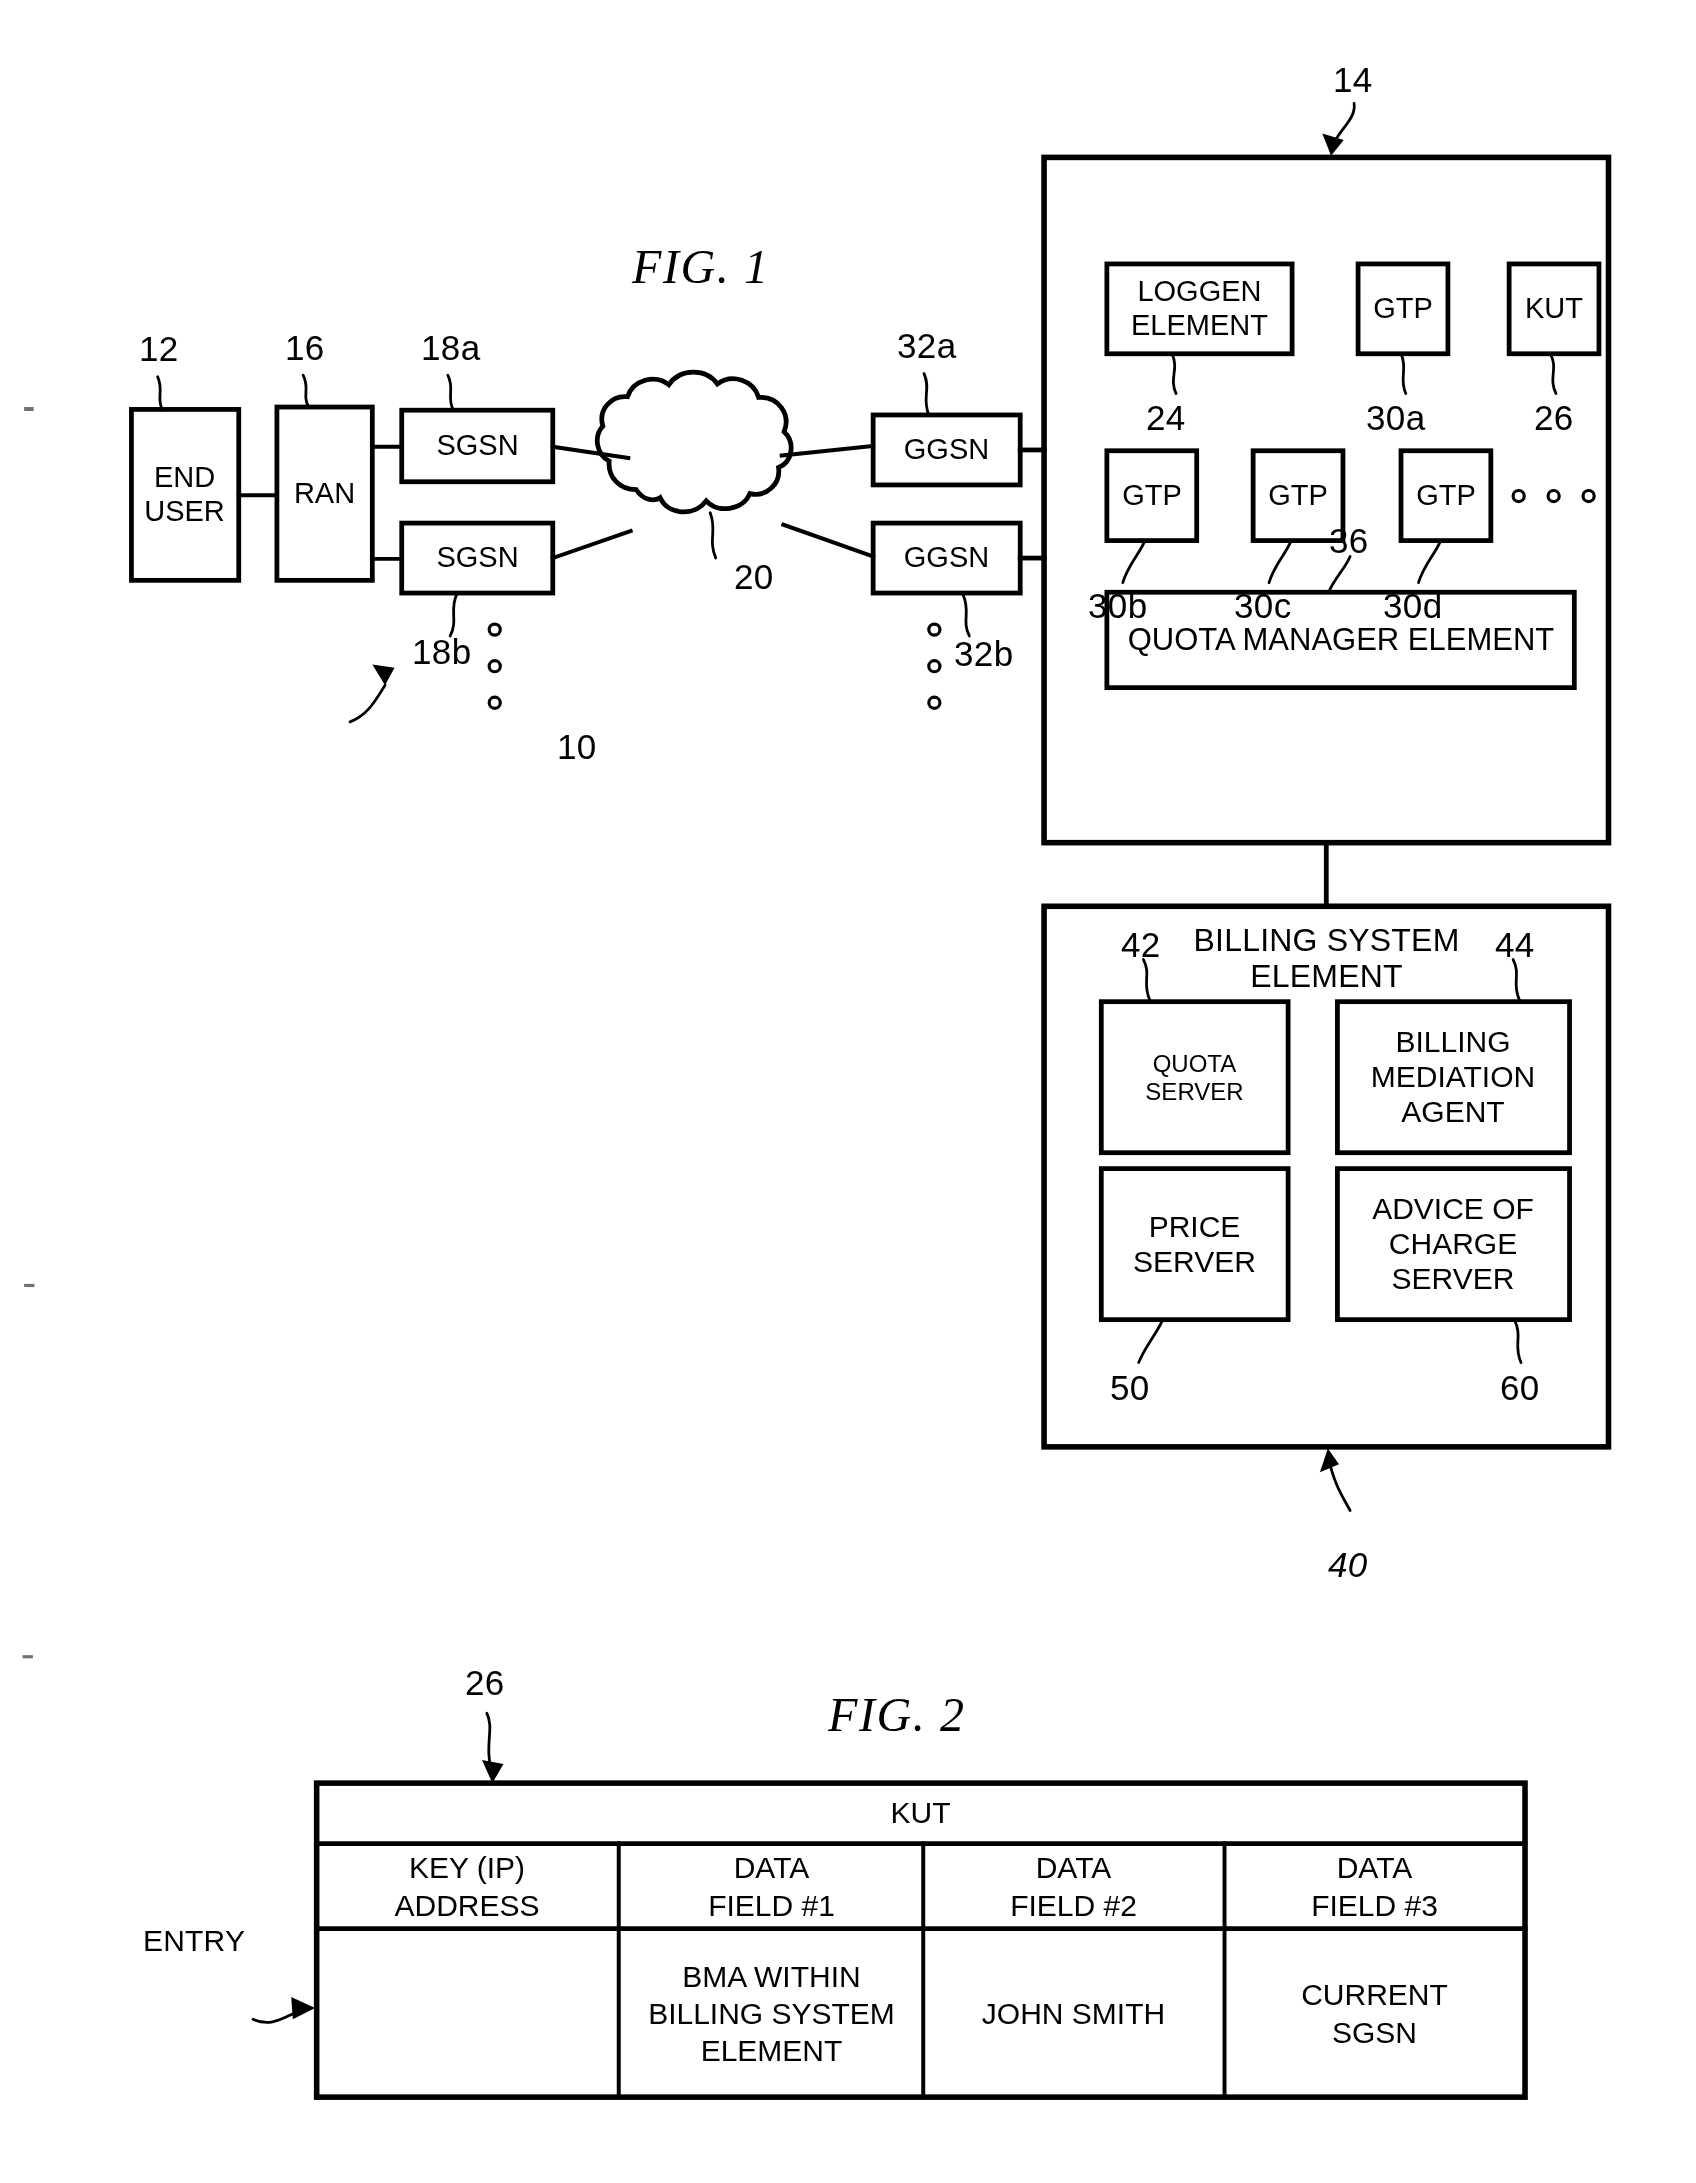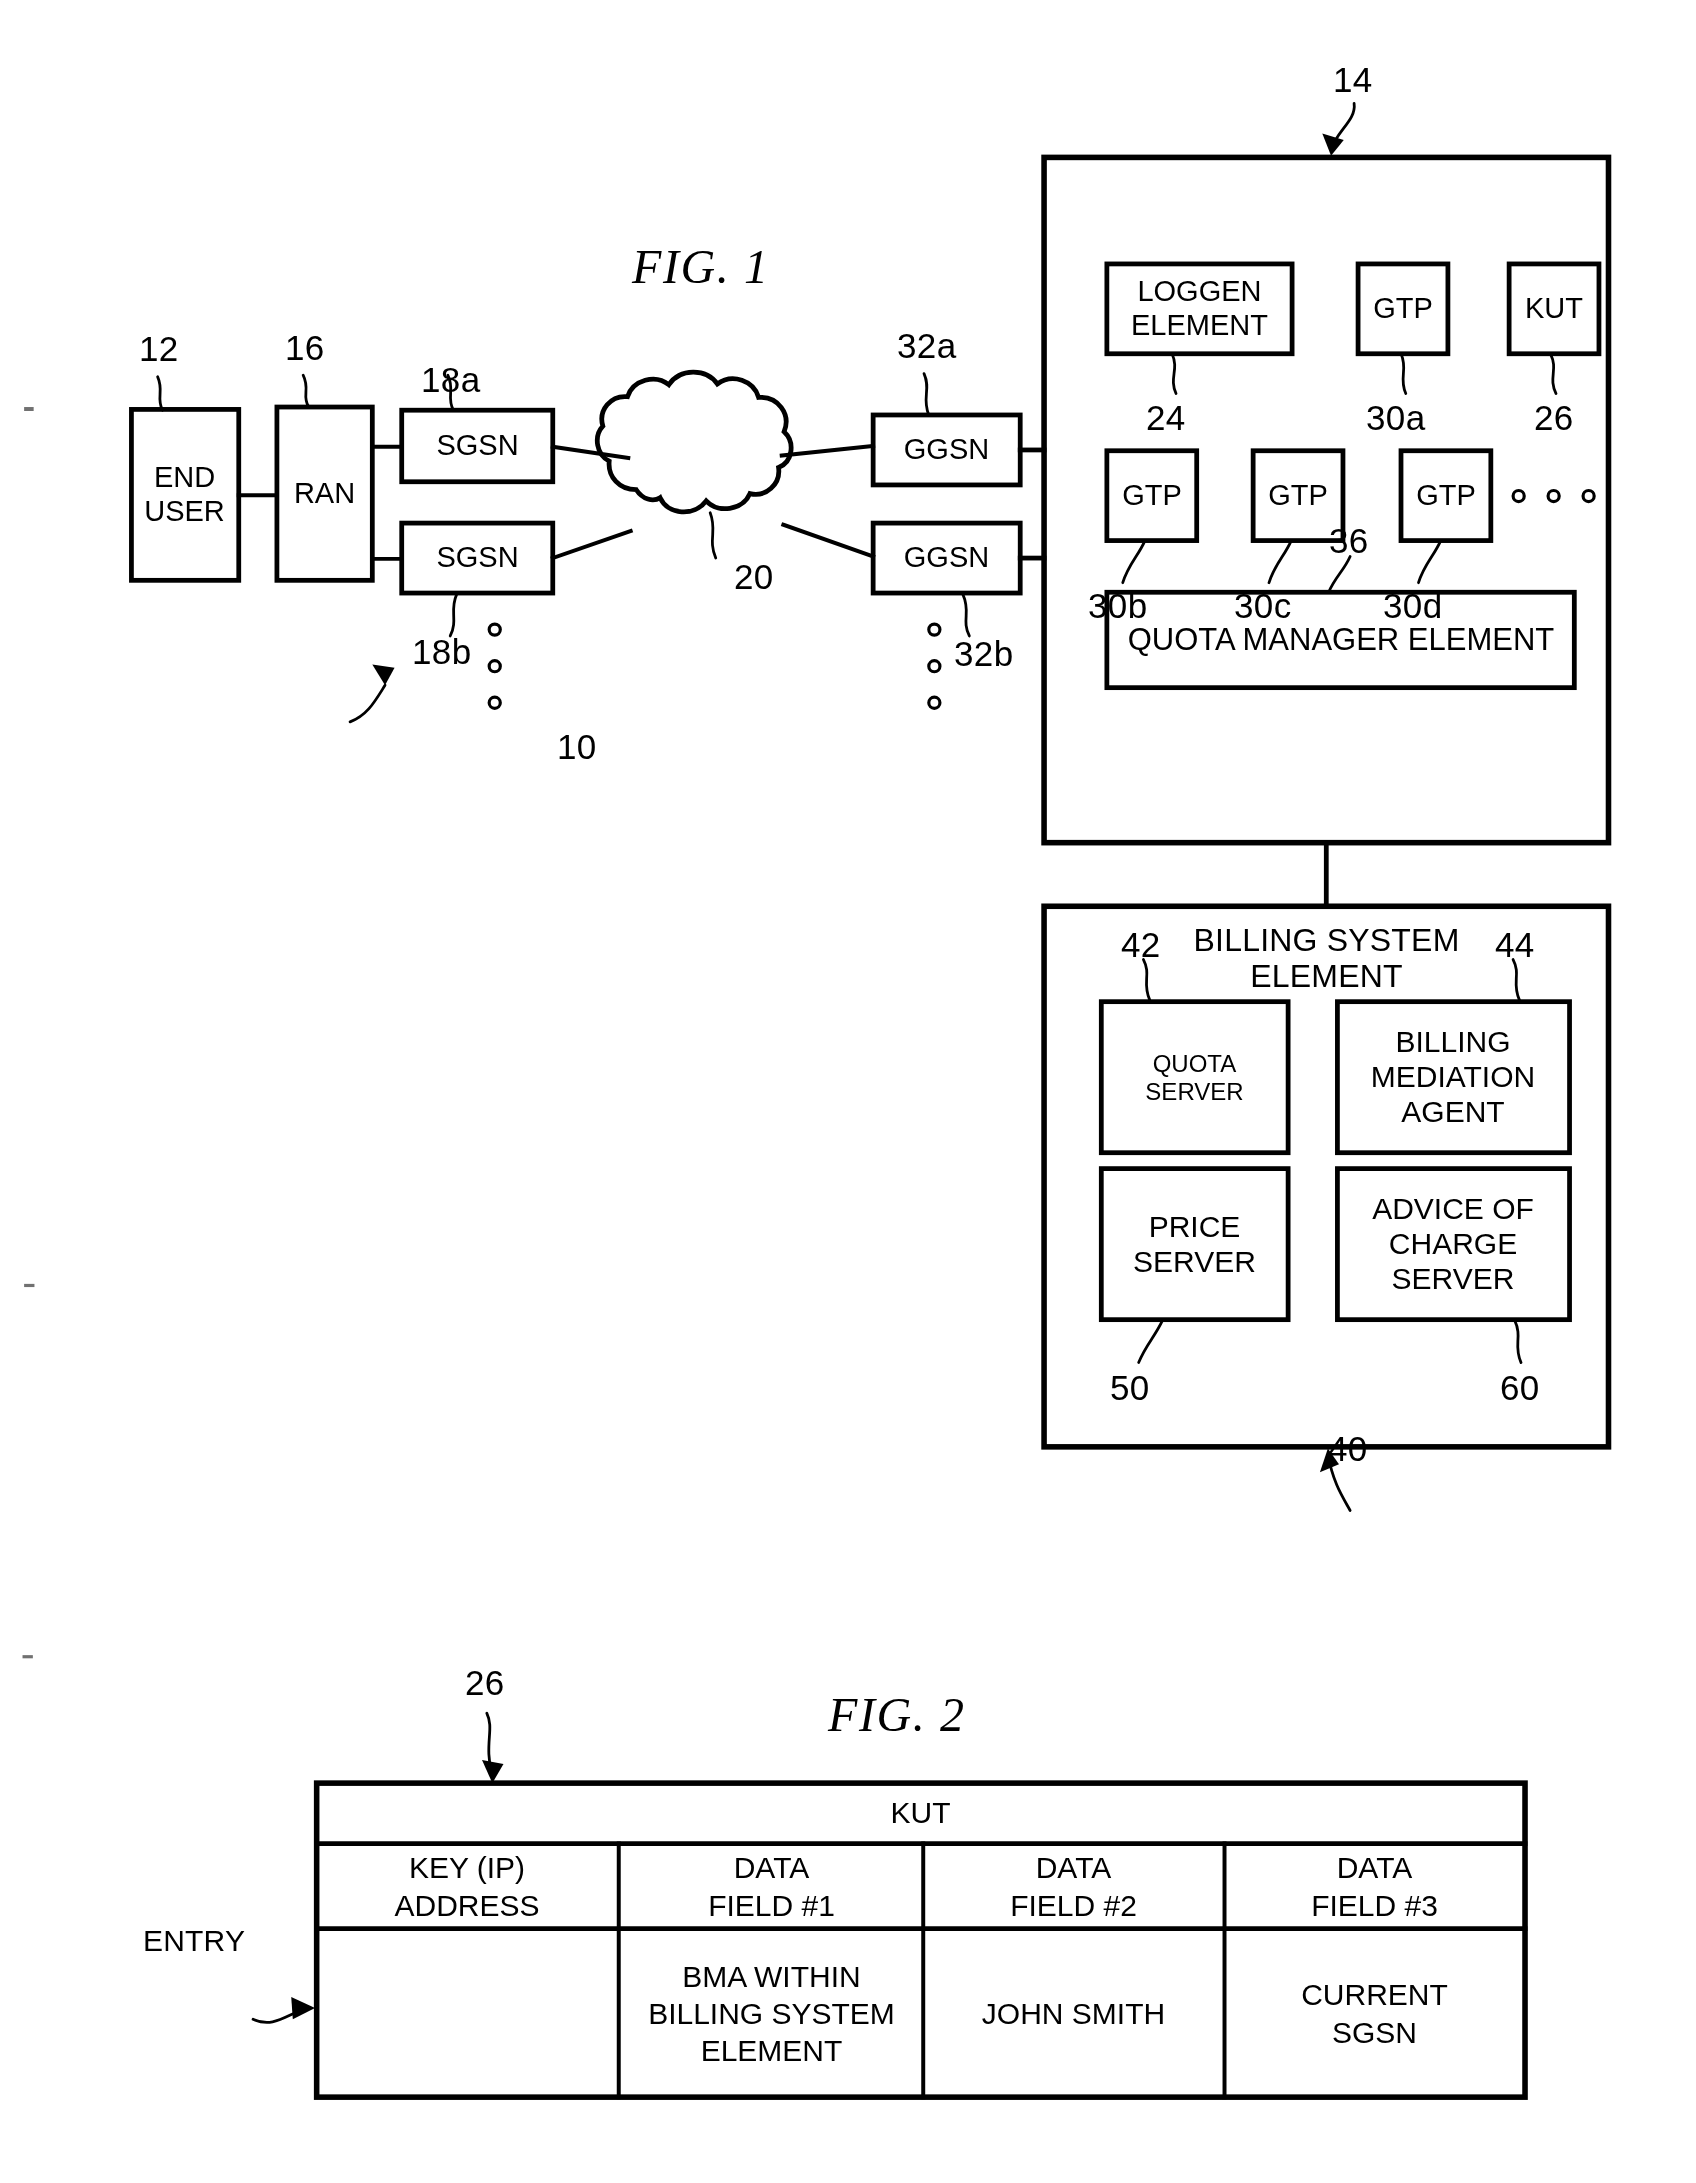--- a/index.html
+++ b/index.html
@@ -214,21 +214,21 @@
   <div class="boxtext" style="left:277px; top:407px; width:95px; height:173px;">RAN</div>
   <div class="boxtext" style="left:402px; top:410px; width:151px; height:72px;">SGSN</div>
   <div class="boxtext" style="left:402px; top:523px; width:151px; height:70px;">SGSN</div>
 
 
   <div class="boxtext" style="left:873px; top:415px; width:147px; height:70px;">GGSN</div>
   <div class="boxtext" style="left:873px; top:523px; width:147px; height:70px;">GGSN</div>
 
   <div class="refnum" style="left:139px; top:329px;">12</div>
   <div class="refnum" style="left:285px; top:328px;">16</div>
-  <div class="refnum" style="left:421px; top:328px;margin-top:32px;">18a</div>
+  <div class="refnum" style="left:421px; top:328px;">18a</div>
   <div class="refnum" style="left:412px; top:632px;">18b</div>
   <div class="refnum" style="left:694px; top:557px;margin-left:40px;">20</div>
   <div class="refnum" style="left:897px; top:326px;">32a</div>
   <div class="refnum" style="left:954px; top:634px;">32b</div>
   <div class="refnum" style="left:557px; top:727px;">10</div>
 
   <div class="refnum" style="left:1333px; top:60px;">14</div>
 
   <div class="boxtext" style="left:1107px; top:264px; width:185px; height:90px; font-size:29px;">LOGGEN
 ELEMENT</div>
@@ -260,21 +260,21 @@
 MEDIATION
 AGENT</div>
   <div class="boxtext" style="left:1101px; top:1169px; width:187px; height:151px; font-size:30px;">PRICE
 SERVER</div>
   <div class="boxtext" style="left:1337px; top:1169px; width:232px; height:151px; font-size:30px;">ADVICE OF
 CHARGE
 SERVER</div>
 
   <div class="refnum" style="left:1110px; top:1368px;">50</div>
   <div class="refnum" style="left:1500px; top:1368px;">60</div>
-  <div class="refnum" style="left:1328px; top:1429px;">40</div>
+  <div class="refnum" style="left:1328px; top:1545px;font-style:italic;">40</div>
 
   <div class="refnum" style="left:465px; top:1663px;">26</div>
   <div class="lbl" style="left:143px; top:1924px; width:119px; font-size:30px; text-align:left;">ENTRY</div>
 
   <div class="cellmid" style="left:316px; top:1783px; width:1209px; height:60px; font-size:30px;">KUT</div>
 
   <div class="cellmid" style="left:316px; top:1844px; width:302px; height:85px;">KEY (IP)
 ADDRESS</div>
   <div class="cellmid" style="left:619px; top:1844px; width:305px; height:85px;">DATA
 FIELD #1</div>

